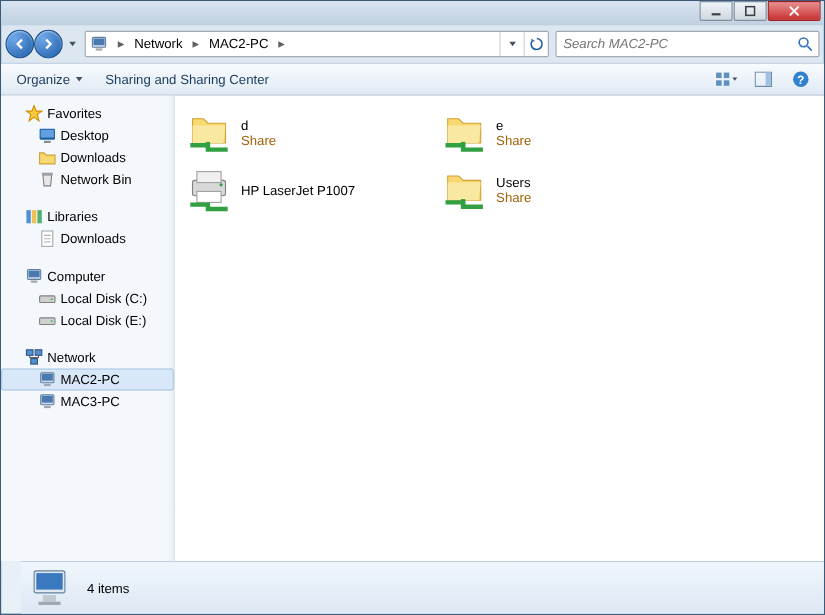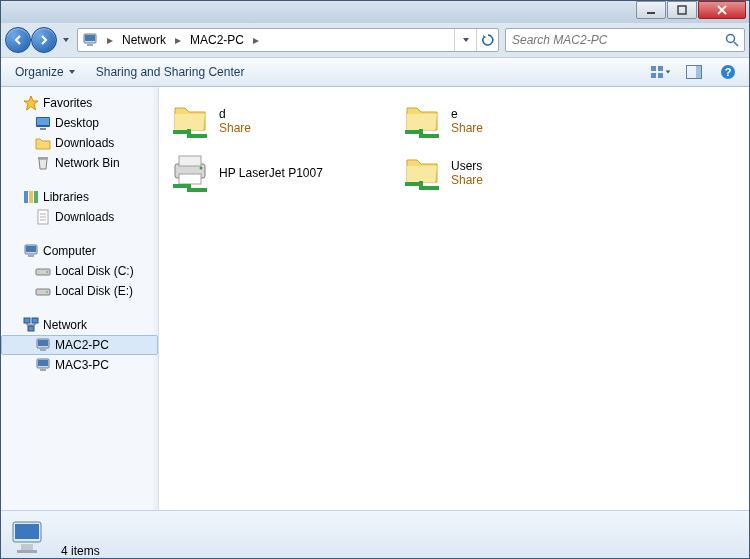--- a/index.html
+++ b/index.html
@@ -143,22 +143,22 @@
   }
   .item-icon { width: 42px; height: 42px; flex-shrink: 0; position: relative; }
   .item-text { display: flex; flex-direction: column; }
   .item-name { color: #000; }
   .item-sub { color: #a16207; }
   
   .statusbar {
     height: 48px;
     background: linear-gradient(to bottom, #f0f6fc, #dce8f4);
     border-top: 1px solid #c0d0e0;
-    display: flex; align-items: flex-end;
-    padding: 0 8px; gap: 12px;
+    display: flex; align-items: center;
+    padding: 0 8px; gap: 12px; margin-left: 18px;
   }
   .status-icon { width: 40px; height: 40px; }
 </style>
 </head>
 <body>
 
 <div class="window">
 
   <div class="titlebar">
     <div class="titlebar-btn">

